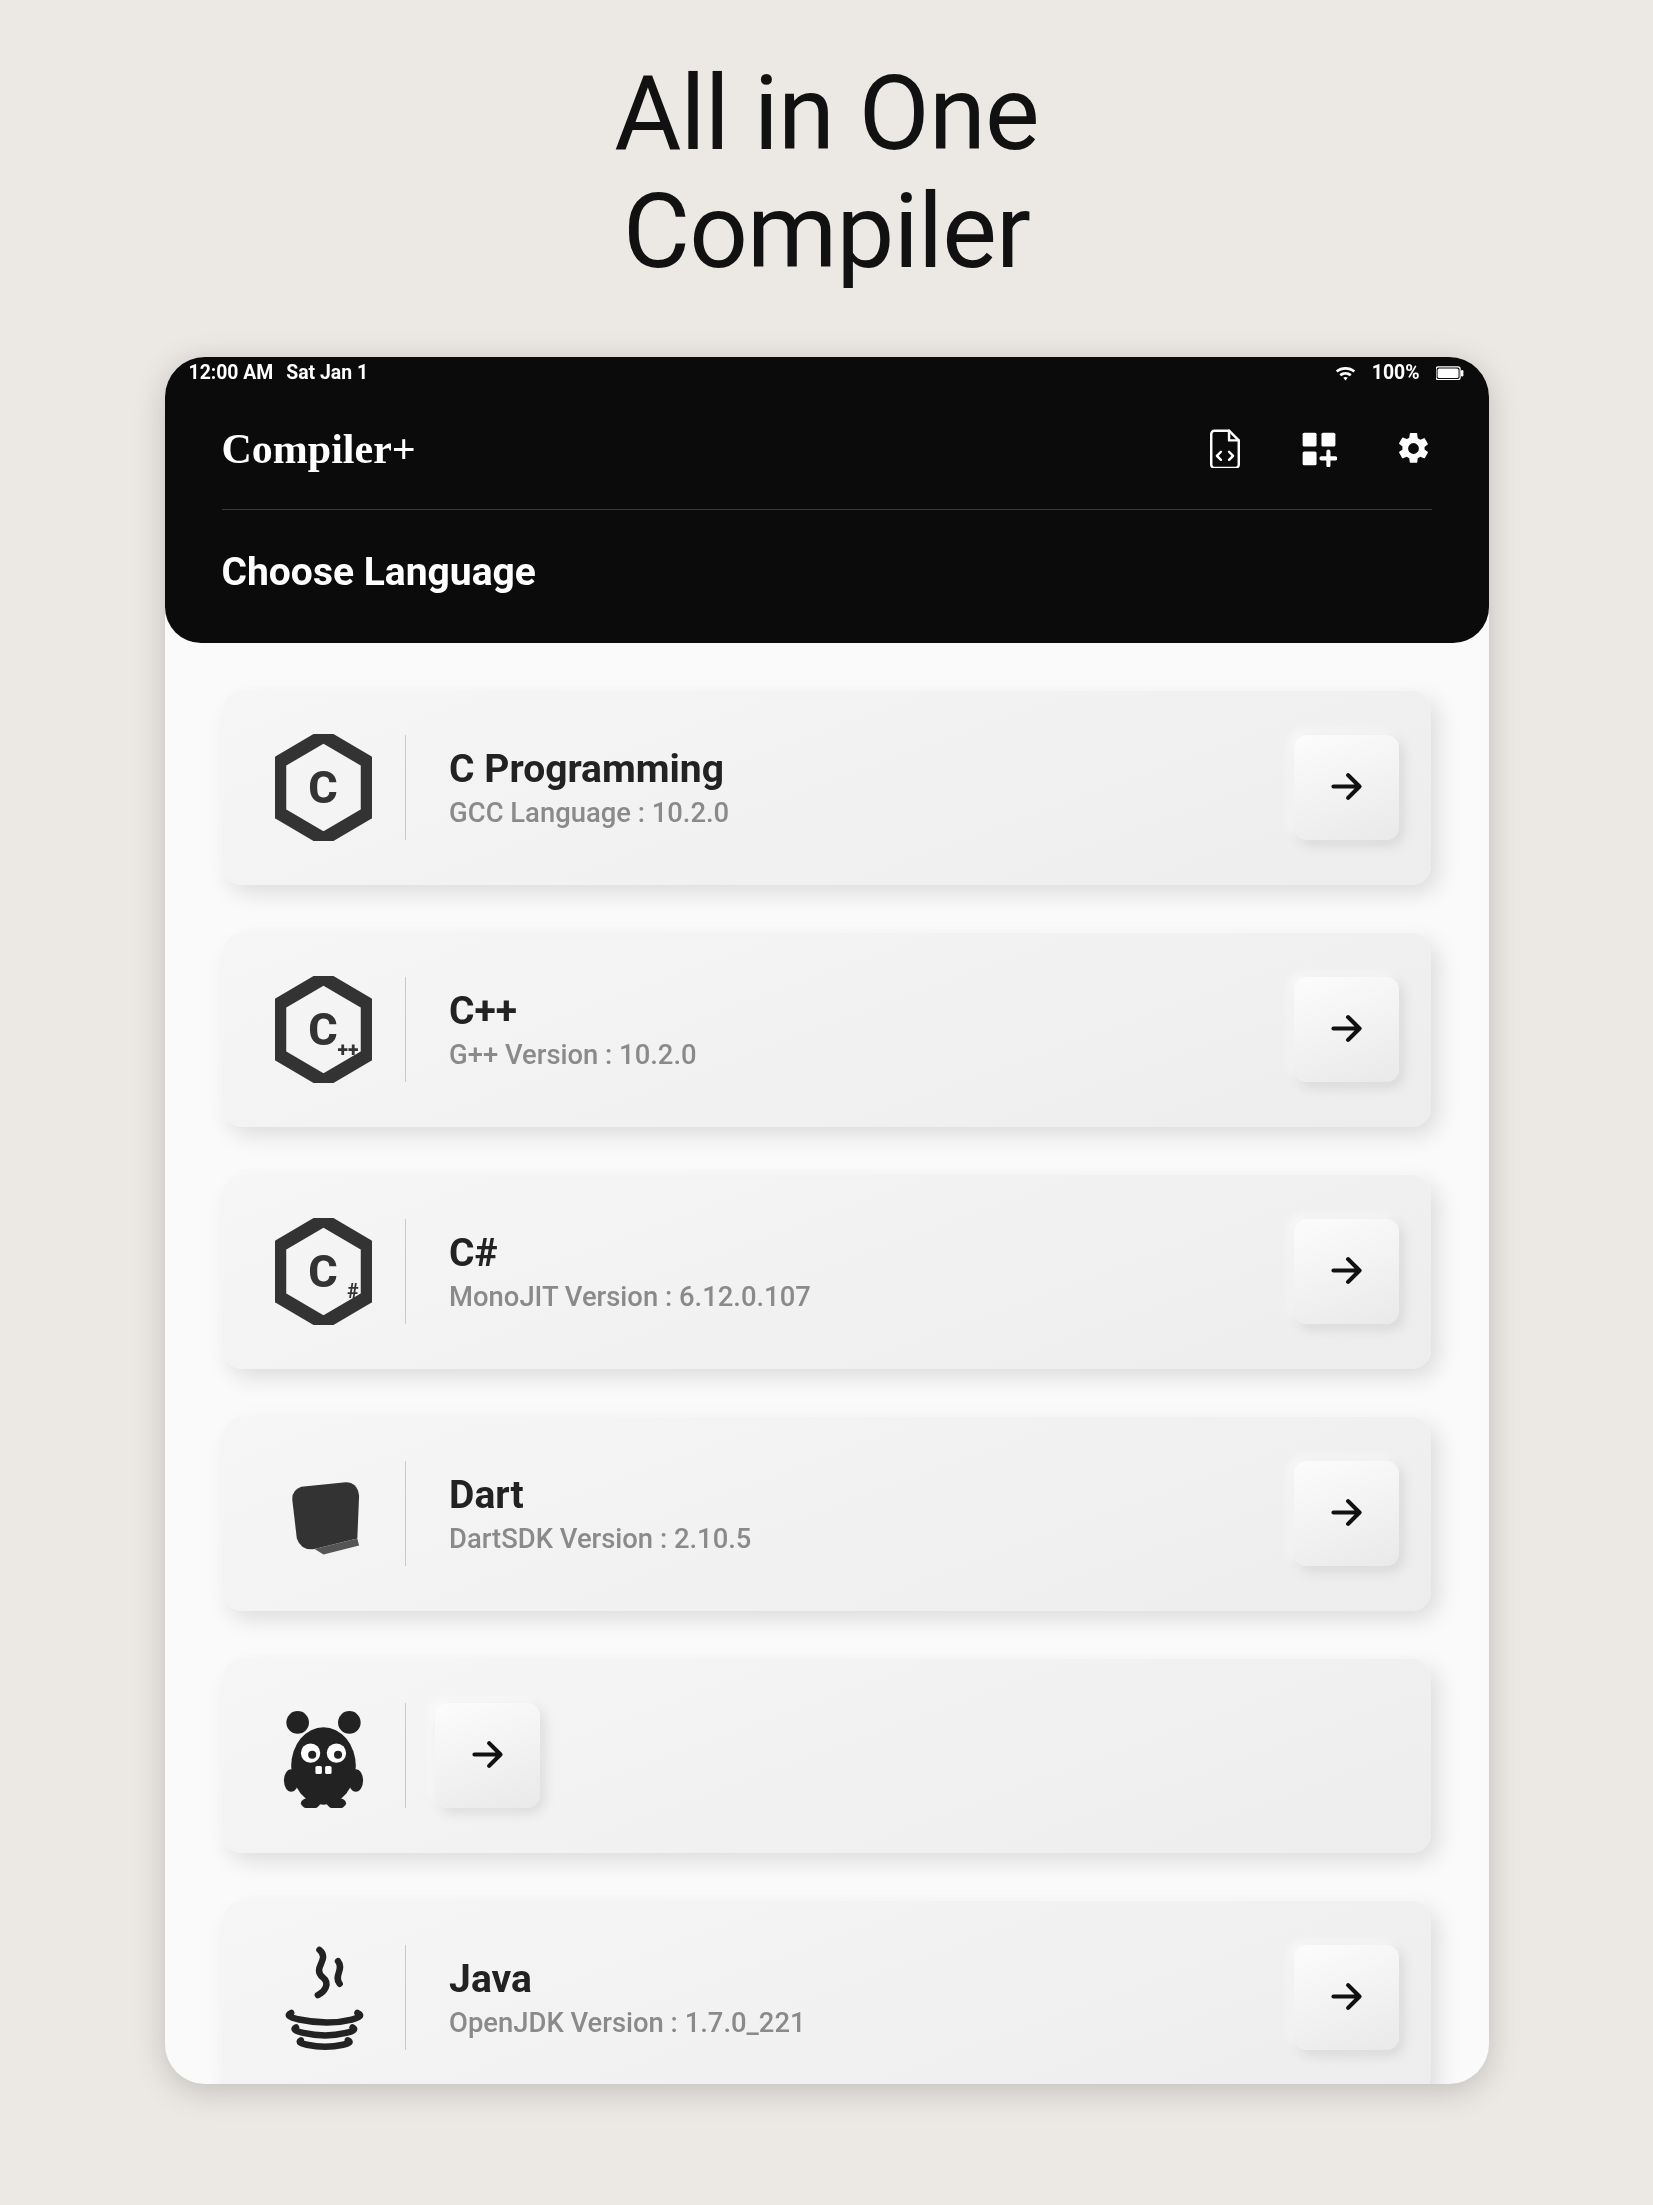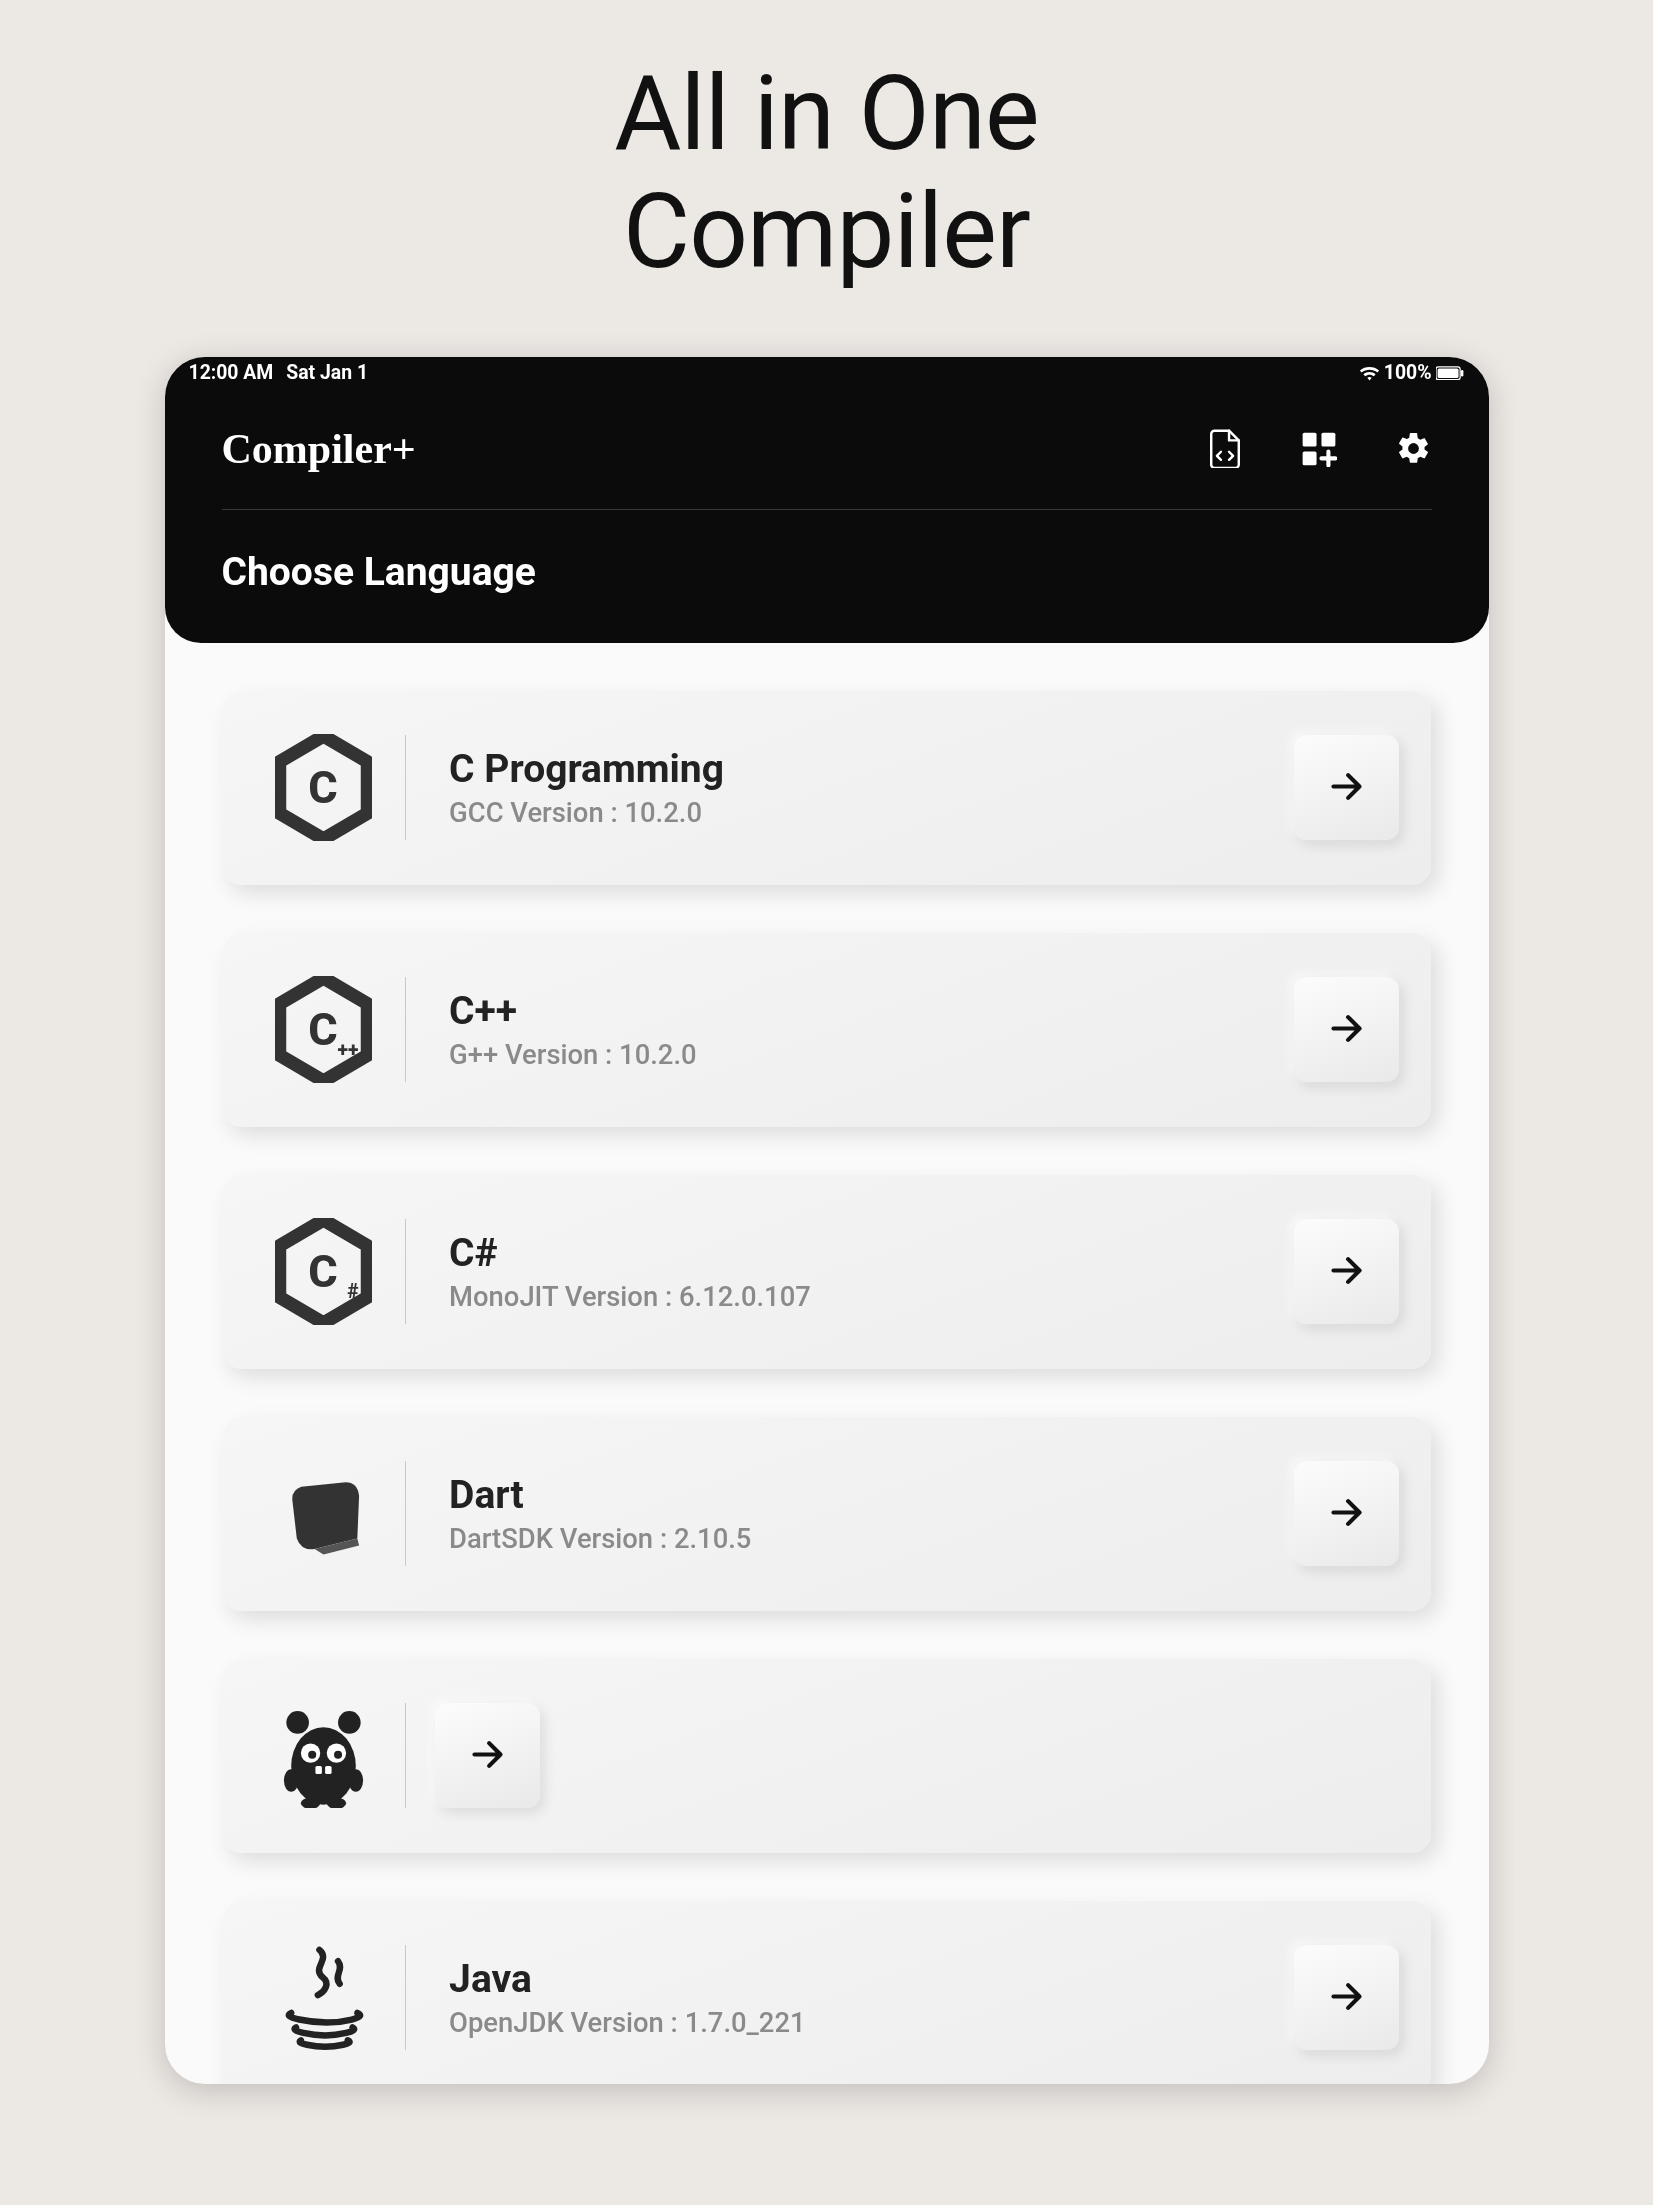--- a/index.html
+++ b/index.html
@@ -35,21 +35,21 @@
     color: #fff;
     height: 32px;
     display: flex;
     align-items: center;
     justify-content: space-between;
     padding: 0 24px;
     font-size: 19.4px;
     font-weight: 700;
   }
   .status-left { display: flex; gap: 13px; }
-  .status-right { display: flex; align-items: center; gap: 4px; }
+  .status-right { display: flex; align-items: center; gap: 16px; }
   .wifi-icon, .battery-icon { display: inline-flex; align-items: center; }
   .header {
     background: #0b0b0b;
     color: #fff;
     border-bottom-left-radius: 36px;
     border-bottom-right-radius: 36px;
     padding: 0 57px 48px;
   }
   .header-top {
     display: flex;
@@ -227,21 +227,21 @@
     <svg viewBox="0 0 100 112">
               <path d="M50 2 L96 29 V83 L50 110 L4 83 V29 Z" fill="none" stroke="#333" stroke-width="14" stroke-linejoin="round"></path>
             </svg>
     <div class="hex-letter">C</div>
     
   </div>
         </div>
     <div class="divider"></div>
     <div class="card-text">
       <div class="card-title">C Programming</div>
-      <div class="card-sub">GCC Version : 10.2.0</div>
+      <div class="card-sub">GCC Language : 10.2.0</div>
     </div>
     <div class="arrow-btn">
       <span><svg width="39" height="39" viewBox="0 0 24 24" fill="none" stroke="#111" stroke-width="2.6" stroke-linecap="round" stroke-linejoin="round">
               <path d="M4 12h15M13 5l7 7-7 7"></path>
             </svg></span>
     </div>
   </div>
       <div class="card">
     <div class="card-icon">
           <div class="hex">

